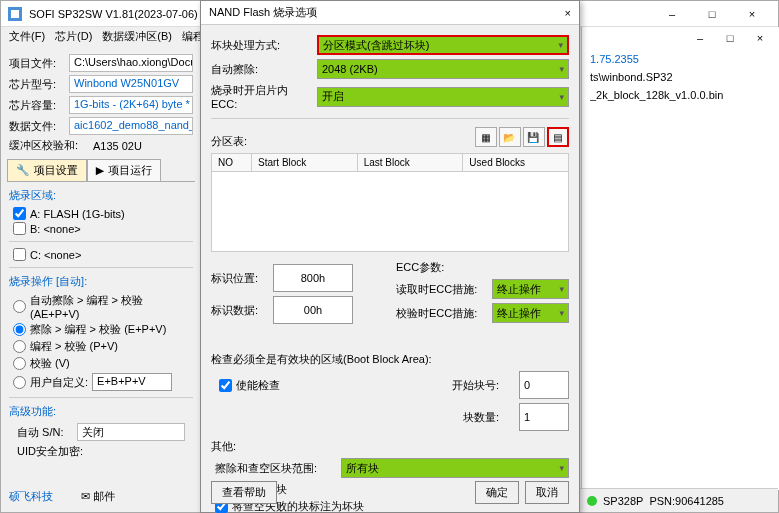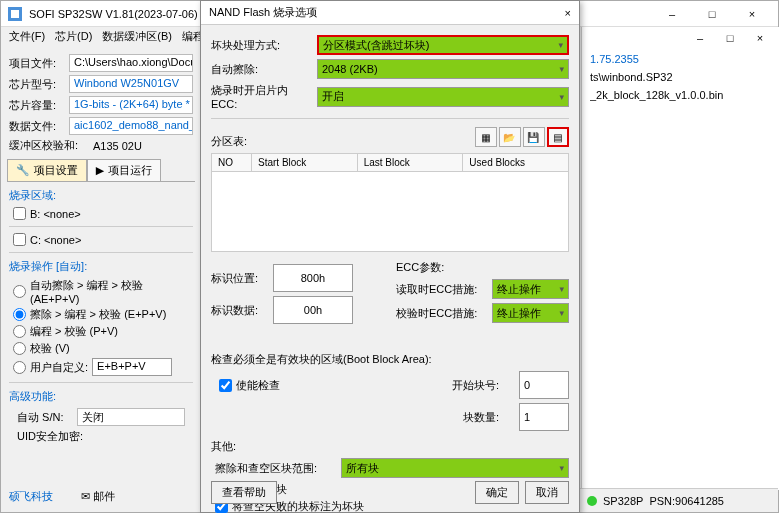--- a/index.html
+++ b/index.html
@@ -106,20 +106,24 @@
       </div>
       <div class="tab">
         <span>▶</span>
         <span>项目运行</span>
       </div>
     </div>
 
     <div class="group">
       <div class="group-title">烧录区域:</div>
       <label class="cbrow">
+          <input type="checkbox" checked="" style="">
+          <span>A: FLASH (1G-bits)</span>
+        </label>
+      <label class="cbrow">
           <input type="checkbox" style="">
           <span>B: &lt;none&gt;</span>
         </label>
       <hr class="hr">
       <label class="cbrow">
           <input type="checkbox" style="">
           <span>C: &lt;none&gt;</span>
         </label>
     </div>
     <hr class="hr" style="margin:0 8px">

